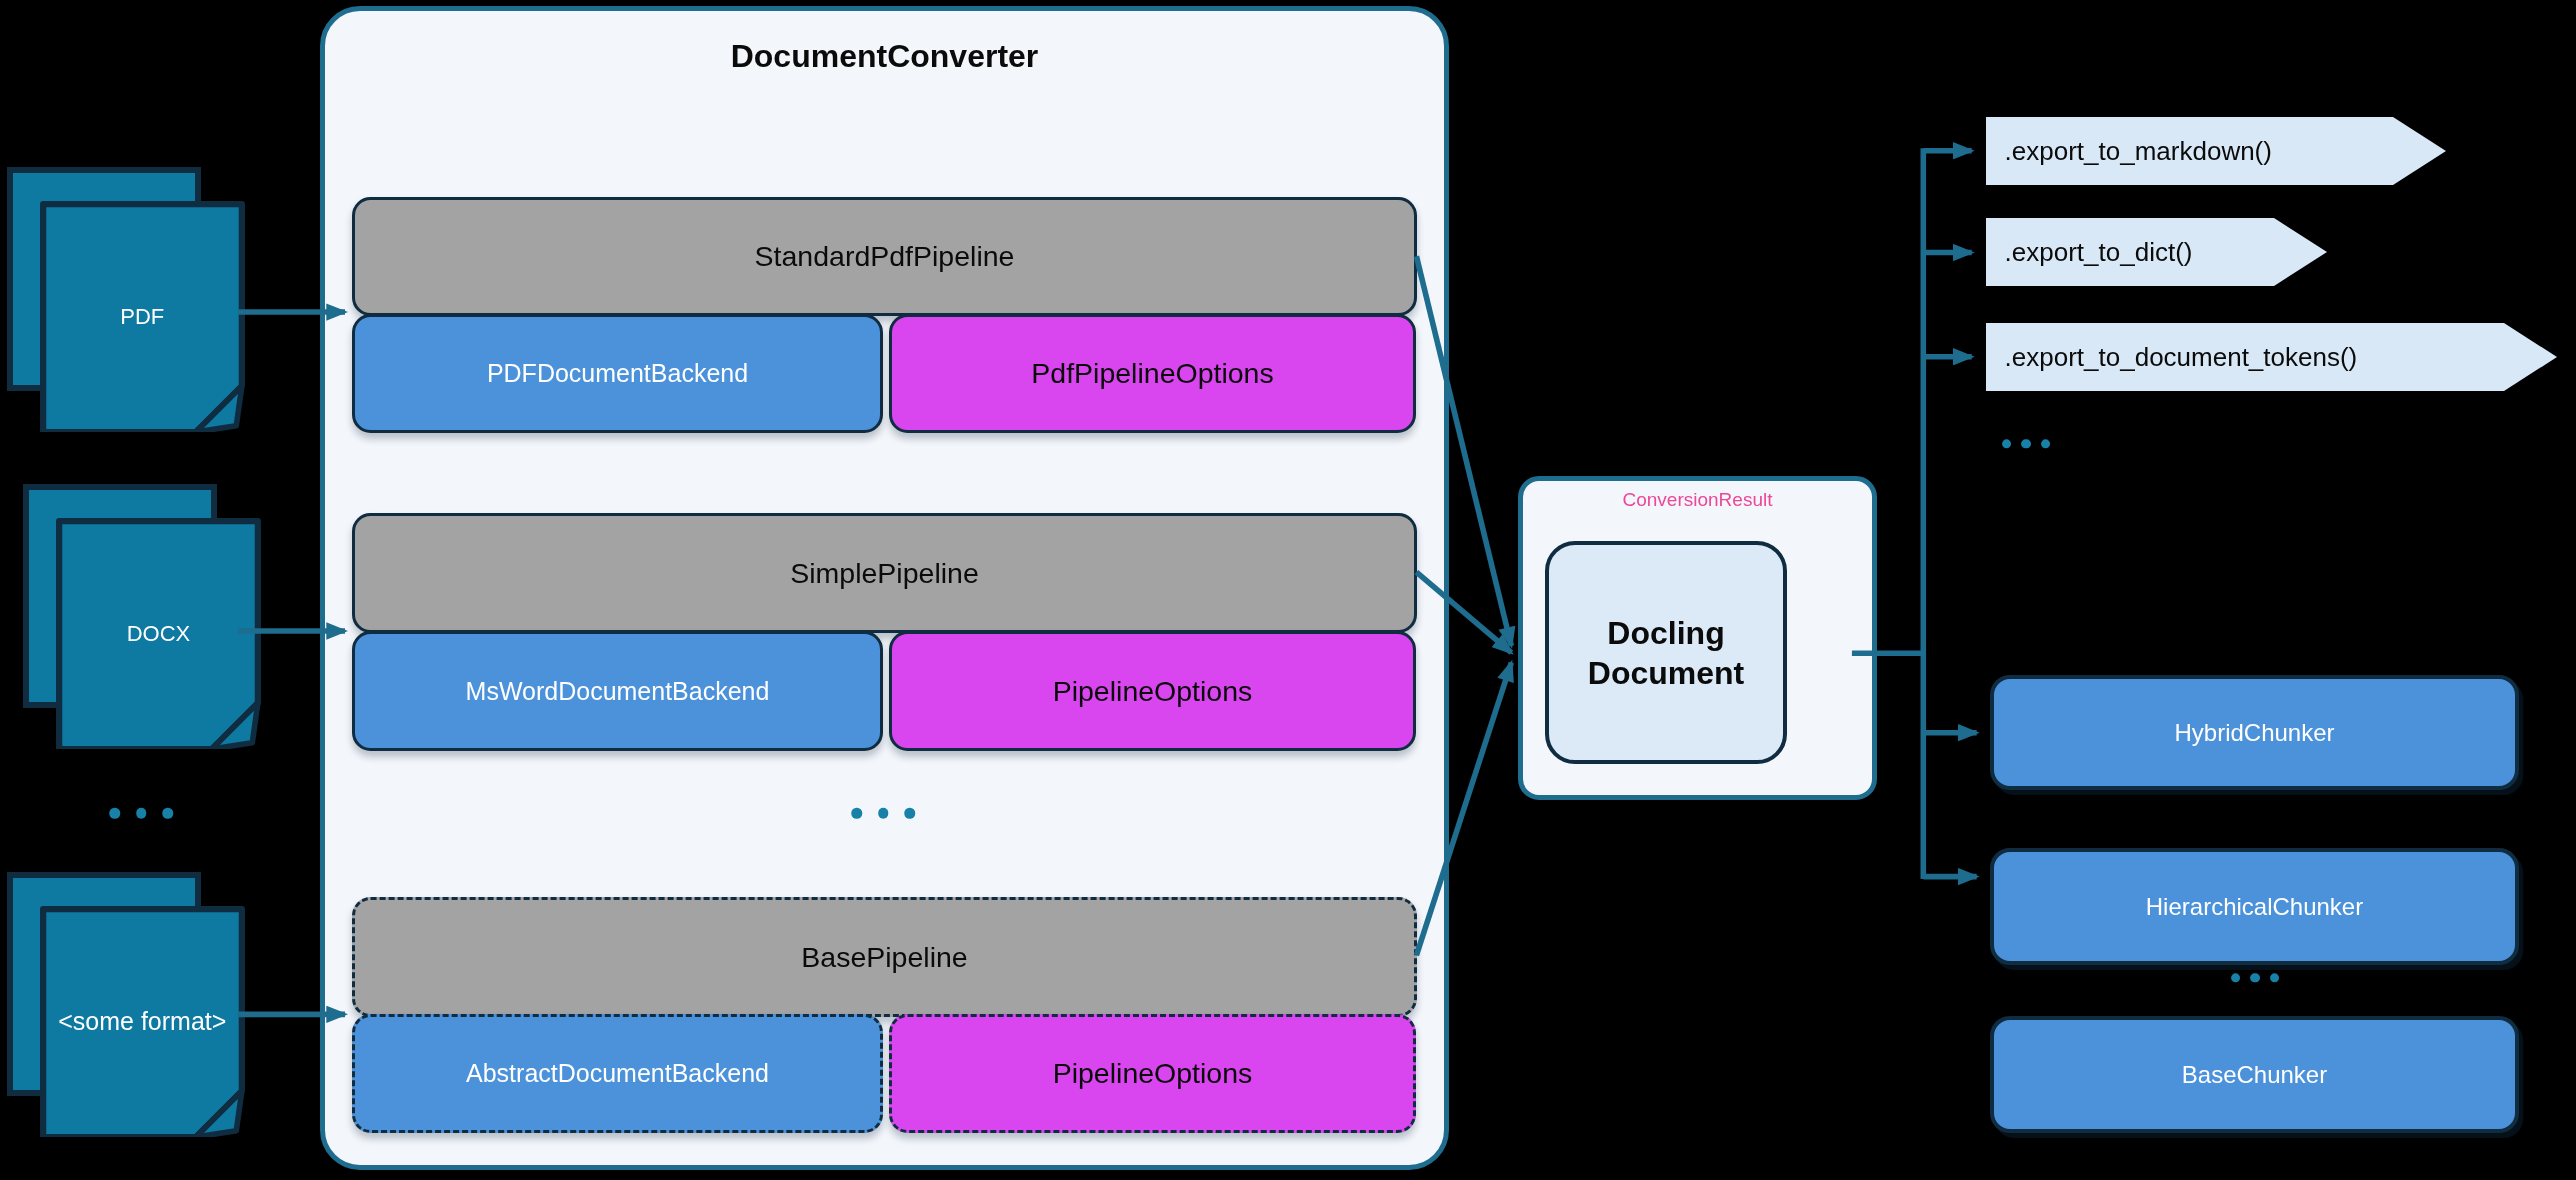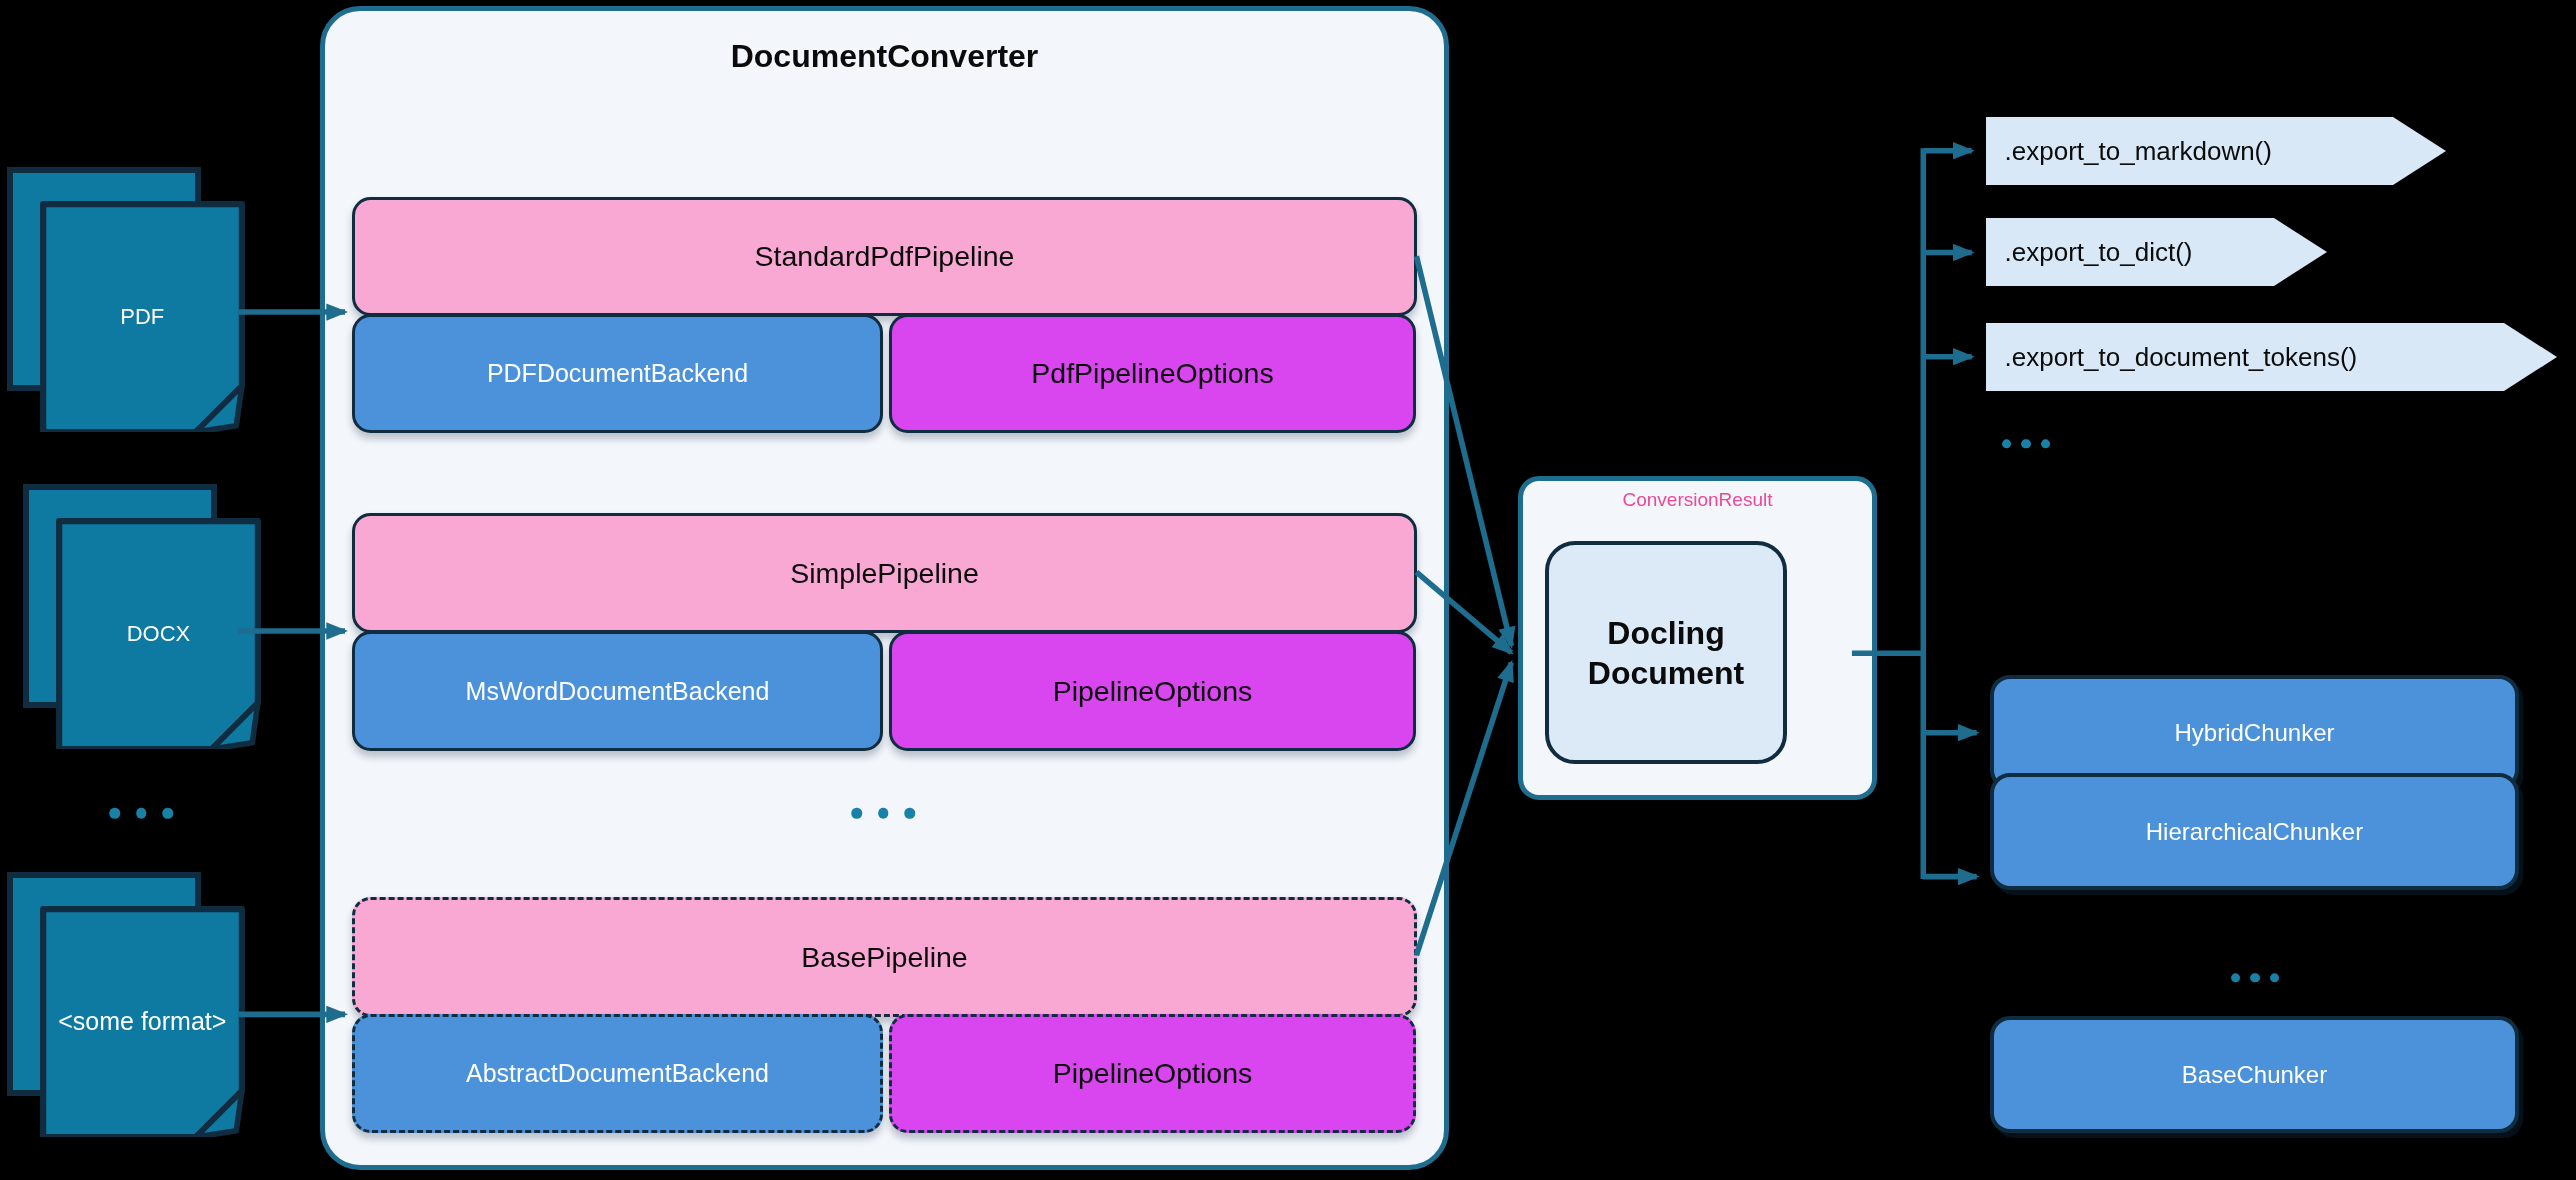--- a/index.html
+++ b/index.html
@@ -27,21 +27,21 @@
 
   
   #converter{position:absolute;left:320px;top:6.2px;width:1129px;height:1164px;
              background:#F3F6FB;border:5px solid #1E6C8E;border-radius:40px;box-sizing:border-box;}
   #converter-title{position:absolute;left:320px;top:38px;width:1129px;text-align:center;
                    font-size:32px;font-weight:700;color:#0B0B0B;}
 
   .pl-box{position:absolute;box-sizing:border-box;border:3.7px solid #0F2C40;border-radius:18.6px;
           display:flex;align-items:center;justify-content:center;color:#0B0B0B;
           box-shadow:0 5.6px 7.4px rgba(20,40,60,0.25);}
-  .pl-top{background:#f9a8d4;font-size:28.5px;}
+  .pl-top{background:#a3a3a3;font-size:28.5px;}
   .pl-backend{background:#4B92DB;color:#FFFFFF;font-size:25px;}
   .pl-options{background:#d946ef;font-size:28.5px;}
   .dashed{border-style:dashed;}
 
   
   #pipe0-main{left:352px;top:197px;width:1065px;height:119px;}
   #pipe0-backend{left:352px;top:314px;width:531px;height:119px;}
   #pipe0-options{left:889px;top:314px;width:527px;height:119px;}
   #pipe1-main{left:352px;top:513px;width:1065px;height:120px;}
   #pipe1-backend{left:352px;top:631px;width:531px;height:120px;}
@@ -67,21 +67,21 @@
   #pennant0{left:1986px;top:117px;width:460px;height:68px;}
   #pennant1{left:1986px;top:218px;width:341px;height:68px;}
   #pennant2{left:1986px;top:323px;width:571px;height:68px;}
 
   
   .chunker{position:absolute;left:1990px;width:529px;background:#4B92DB;
            border:4.3px solid #0F2C40;border-radius:20px;box-sizing:border-box;
            display:flex;align-items:center;justify-content:center;color:#fff;font-size:24px;
            box-shadow:4.3px 5px 0 rgba(10,30,45,0.55);}
   #chunker0{top:675px;height:115px;}
-  #chunker1{top:773px;height:117px;}
+  #chunker1{top:848px;height:117px;}
   #chunker2{top:1016px;height:117px;}
 
   #arrows{position:absolute;left:0;top:0;pointer-events:none;}
 </style>
 </head>
 <body>
 
 <div id="canvas">
 
   <div id="converter"></div>

